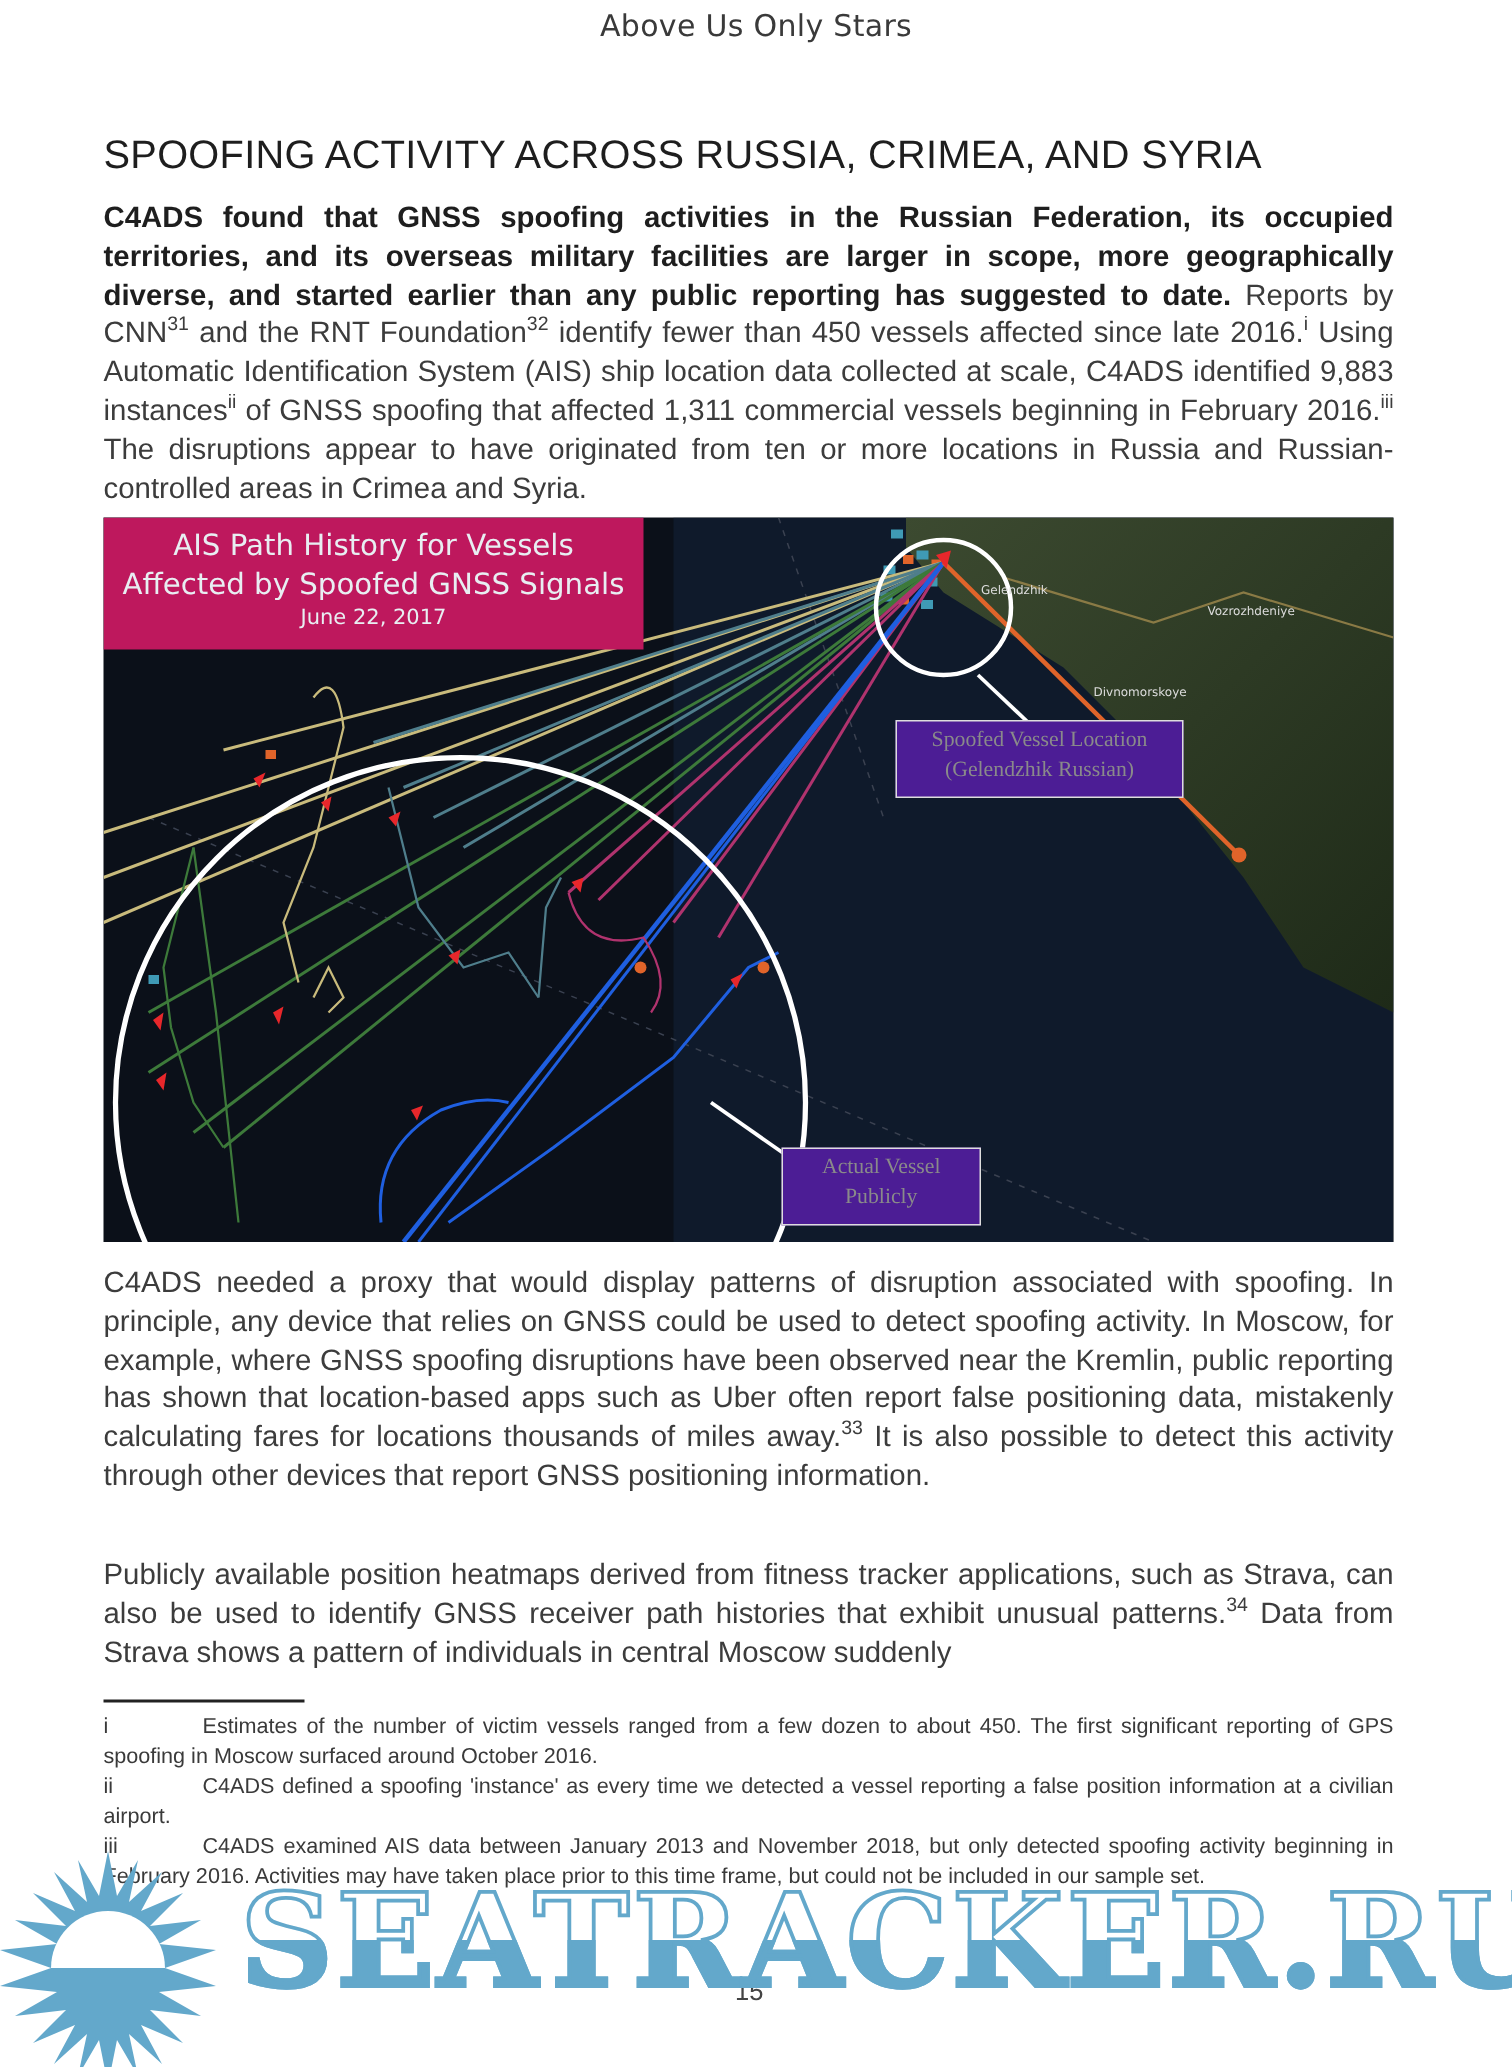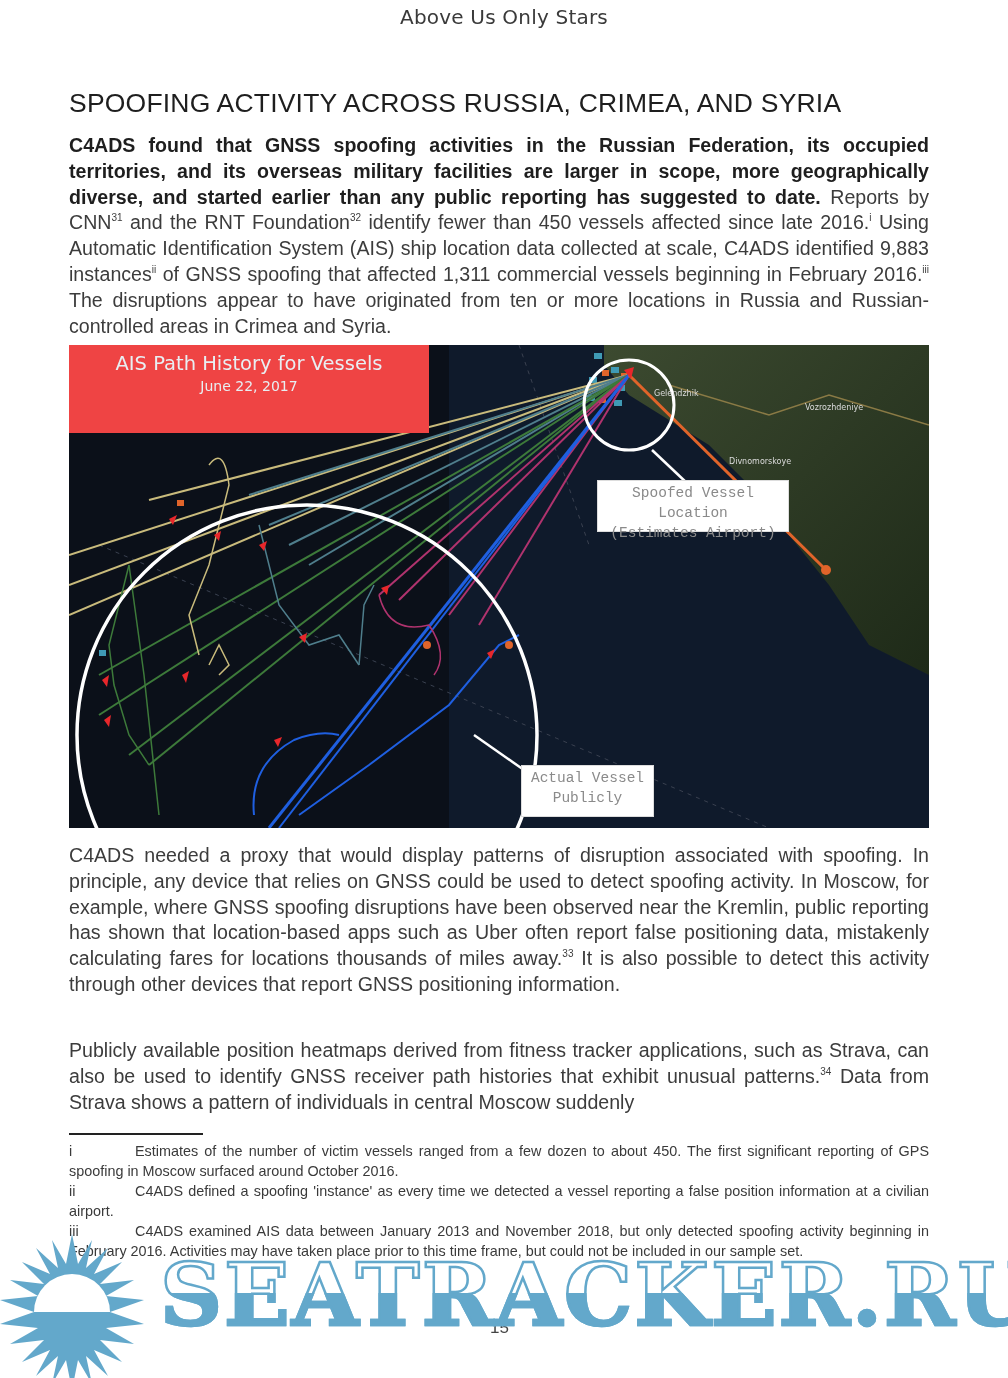--- a/index.html
+++ b/index.html
@@ -7,37 +7,37 @@
          font-family: "DejaVu Sans", sans-serif; color: #333; }
   .running-head { position: absolute; top: 5px; left: 0; width: 1008px; text-align: center;
          font-size: 20px; color: #3a3a3a; letter-spacing: 0.2px; }
   .section-title { position: absolute; top: 88px; left: 69px; width: 870px;
          font-family: "Liberation Sans", sans-serif; font-weight: normal; font-size: 26.5px;
          color: #1e1e1e; letter-spacing: 0.2px; white-space: nowrap; }
   .para { position: absolute; left: 69px; width: 860px; text-align: justify;
           font-family: "Liberation Sans", sans-serif; font-size: 19.6px; line-height: 25.8px;
           color: #3c3c3c; }
   .para b { color: #1e1e1e; font-weight: bold; }
-  .para sup { font-size: 10px; line-height: 0; vertical-align: 8px; }
+  .para sup { font-size: 13px; line-height: 0; vertical-align: 8px; }
   #p1 { top: 133px; }
   #p2 { top: 843px; }
   #p3 { top: 1038px; }
 
   
   .figure { position: absolute; left: 69px; top: 345px; width: 860px; height: 483px;
             background: #0b1019; overflow: hidden; }
   .figure svg { position: absolute; left: 0; top: 0; }
   .fig-title-box { position: absolute; left: 0; top: 0; width: 360px; height: 88px;
-            background: #ef4444; color: #e8eef2; text-align: center;
+            background: #be185d; color: #e8eef2; text-align: center;
             font-family: "DejaVu Sans", sans-serif; }
   .fig-title-line { display: block; font-size: 19.5px; line-height: 26px; }
   .fig-title-line:first-child { margin-top: 6px; }
   .fig-date { display: block; font-size: 14px; line-height: 18px; }
-  .callout { position: absolute; background: #ffffff; color: #8a8a8a;
-             font-family: Liberation Mono, monospace; text-align: center;
+  .callout { position: absolute; background: #4c1d95; color: #8a8a8a;
+             font-family: Liberation Serif, serif; text-align: center;
              border: 1px solid #ddd; }
   .callout span { display: block; }
   #callout-spoofed { left: 528px; top: 135px; width: 190px; height: 48px;
              font-size: 14.5px; line-height: 20px; padding-top: 2px; }
   #callout-actual { left: 452px; top: 420px; width: 131px; height: 48px;
              font-size: 14.5px; line-height: 20px; padding-top: 2px; }
   .map-label { position: absolute; color: #dcdcdc; font-size: 8px;
              font-family: "DejaVu Sans", sans-serif; }
 
   
@@ -163,26 +163,27 @@
     <line x1="583" y1="105" x2="620" y2="140" stroke="#ffffff" stroke-width="2.5"></line>
     <line x1="405" y1="390" x2="455" y2="425" stroke="#ffffff" stroke-width="2.5"></line>
   </svg>
 
   <div class="map-label" style="left:585px;top:44px;">Gelendzhik</div>
   <div class="map-label" style="left:736px;top:58px;">Vozrozhdeniye</div>
   <div class="map-label" style="left:660px;top:112px;">Divnomorskoye</div>
 
   <div class="fig-title-box">
     <span class="fig-title-line">AIS Path History for Vessels</span>
+    <span class="fig-title-line">Affected by Spoofed GNSS Signals</span>
     <span class="fig-date">June 22, 2017</span>
   </div>
 
   <div class="callout" id="callout-spoofed">
     <span>Spoofed Vessel Location</span>
-    <span>(Estimates Airport)</span>
+    <span>(Gelendzhik Russian)</span>
   </div>
   <div class="callout" id="callout-actual">
     <span>Actual Vessel</span>
     <span>Publicly</span>
   </div>
 </div>
 
 <div class="para" id="p2"><span>C4ADS needed a proxy that would display patterns of disruption associated with spoofing. In principle, any device that relies on GNSS could be used to detect spoofing activity. In Moscow, for example, where GNSS spoofing disruptions have been observed near the Kremlin, public reporting has shown that location-based apps such as Uber often report false positioning data, mistakenly calculating fares for locations thousands of miles away.</span><sup>33</sup><span> It is also possible to detect this activity through other devices that report GNSS positioning information.</span></div>
 
 <div class="para" id="p3"><span>Publicly available position heatmaps derived from fitness tracker applications, such as Strava, can also be used to identify GNSS receiver path histories that exhibit unusual patterns.</span><sup>34</sup><span> Data from Strava shows a pattern of individuals in central Moscow suddenly</span></div>

